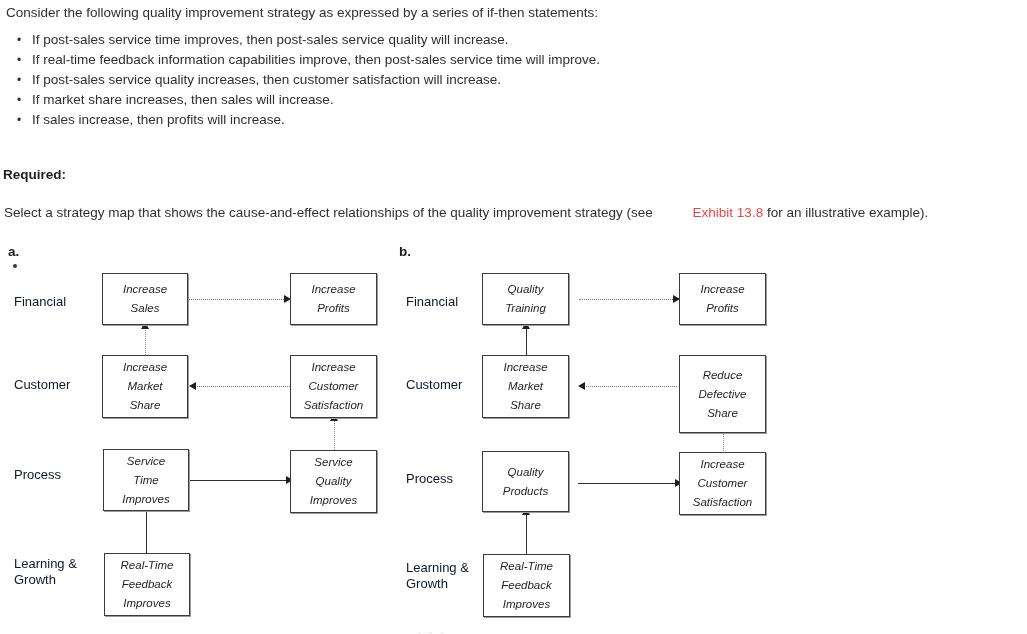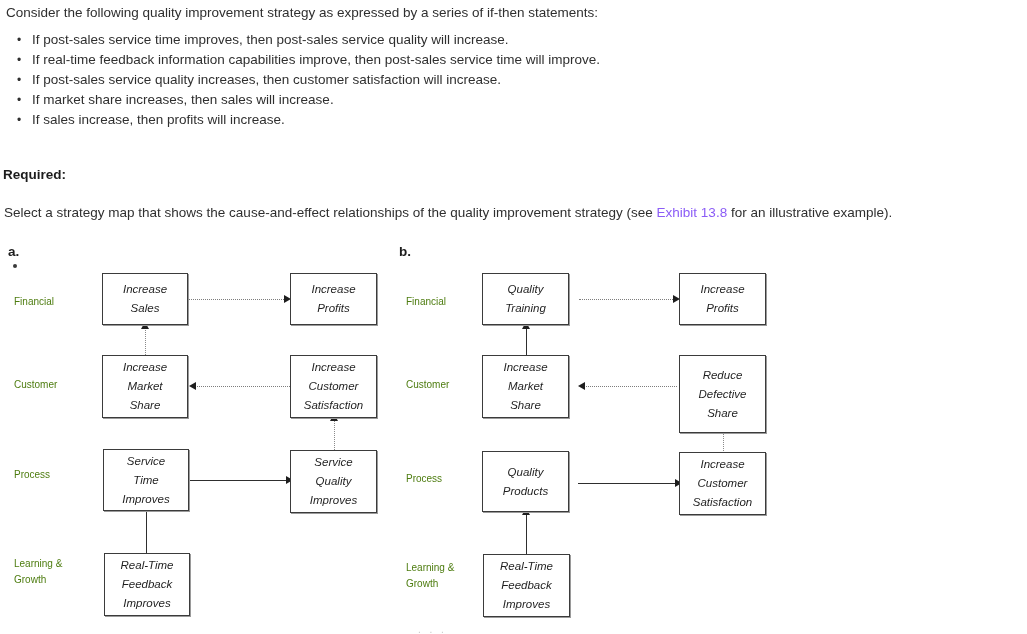--- a/index.html
+++ b/index.html
@@ -67,23 +67,24 @@
   }
   .required-text {
     position: absolute;
     left: 4px;
     top: 205px;
     font-size: 13.5px;
     color: #2f2f2f;
     white-space: nowrap;
   }
   .exhibit-link {
-    color: #8b5cf6;
+    color: #ef4444;
     text-decoration: none;
     cursor: pointer;
+    margin-left: 36px;
   }
 
   
   .option-letter {
     position: absolute;
     font-size: 13.5px;
     font-weight: bold;
     color: #1d1d1d;
   }
   #option-a-letter { left: 8px;  top: 244px; }
@@ -102,22 +103,22 @@
   .diagram {
     position: absolute;
     top: 260px;
     height: 374px;
   }
   #diagram-a { left: 0px;   width: 400px; }
   #diagram-b { left: 390px; width: 400px; }
 
   .perspective-label {
     position: absolute;
-    font-size: 10px;
-    color: #4d7c0f;
+    font-size: 13px;
+    color: #0f172a;
     line-height: 16px;
     white-space: nowrap;
   }
 
   
   .node {
     position: absolute;
     box-sizing: border-box;
     border: 1px solid #3b3b3b;
     background: #ffffff;

